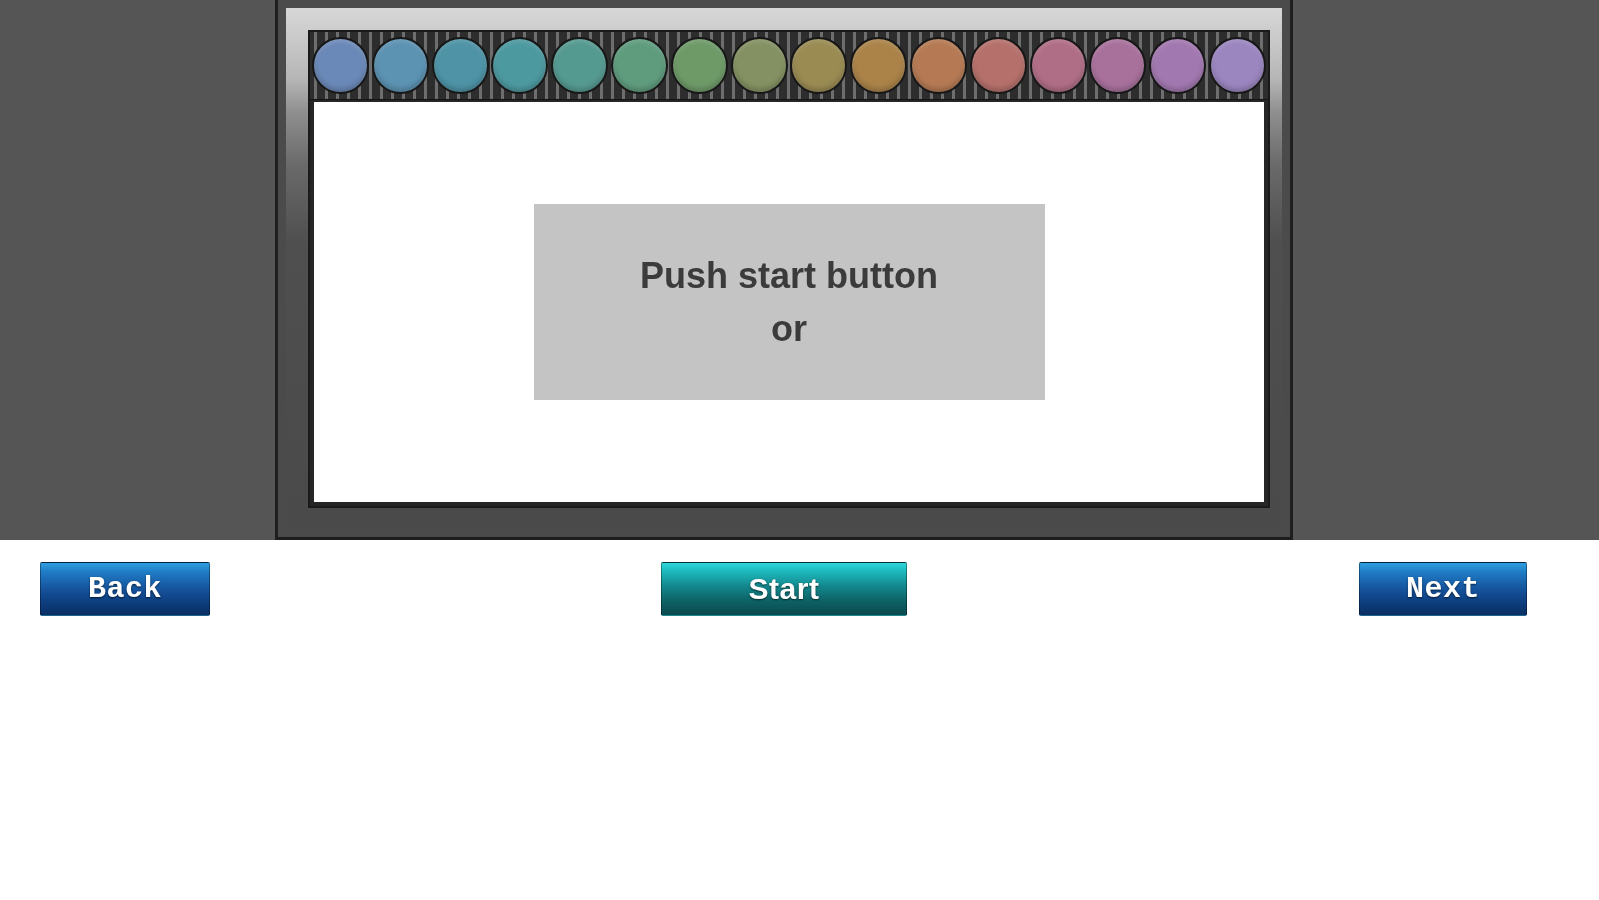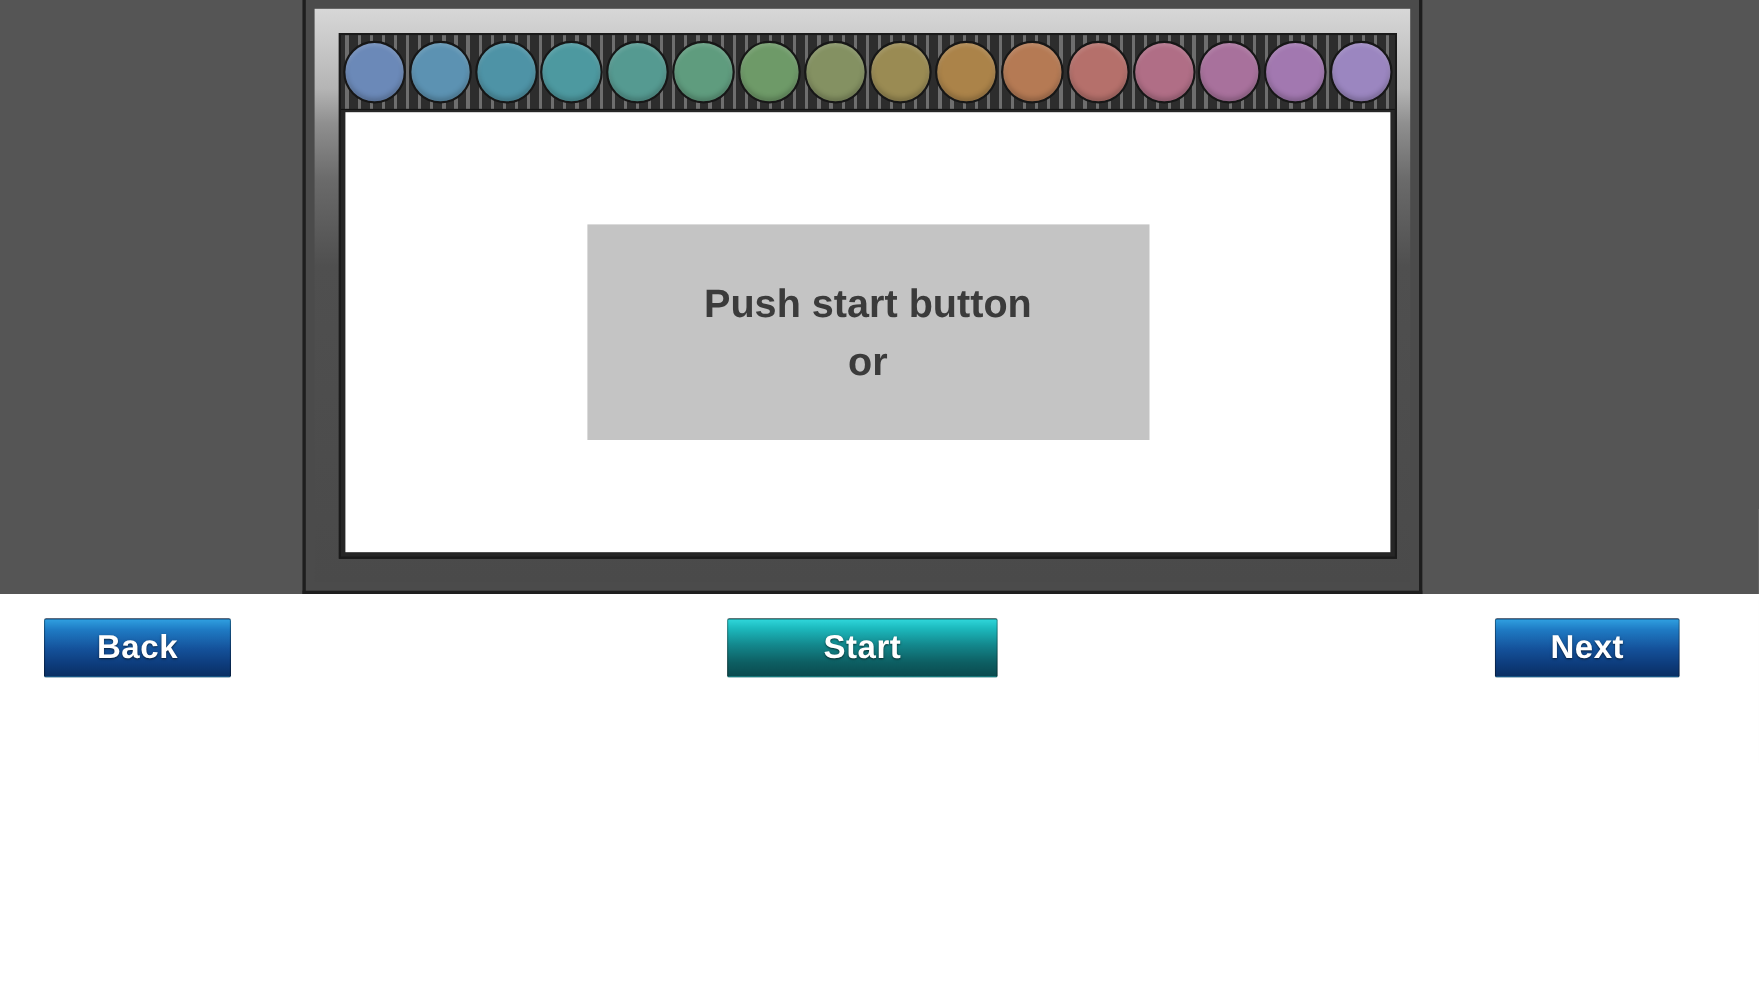--- a/index.html
+++ b/index.html
@@ -143,20 +143,21 @@
     display: flex;
     align-items: center;
     justify-content: center;
     cursor: pointer;
     text-shadow: 0 1px 2px rgba(0,0,0,0.65);
     letter-spacing: 0.5px;
   }
 
   .btn-blue {
     background: linear-gradient(180deg, #2f9fe0 0%, #1f7bc4 18%, #14519a 52%, #0d3c7c 78%, #0a2f63 100%);
+    font-family: Liberation Mono, monospace;
   }
 
   .btn-teal {
     background: linear-gradient(180deg, #2fd6da 0%, #1cb9bd 16%, #13878c 45%, #0d5f63 75%, #0a4a4e 100%);
   }
 
   #btn-back  { left: 40px;   width: 170px; }
   #btn-start { left: 661px;  width: 246px; }
   #btn-next  { left: 1359px; width: 168px; }
 </style>

